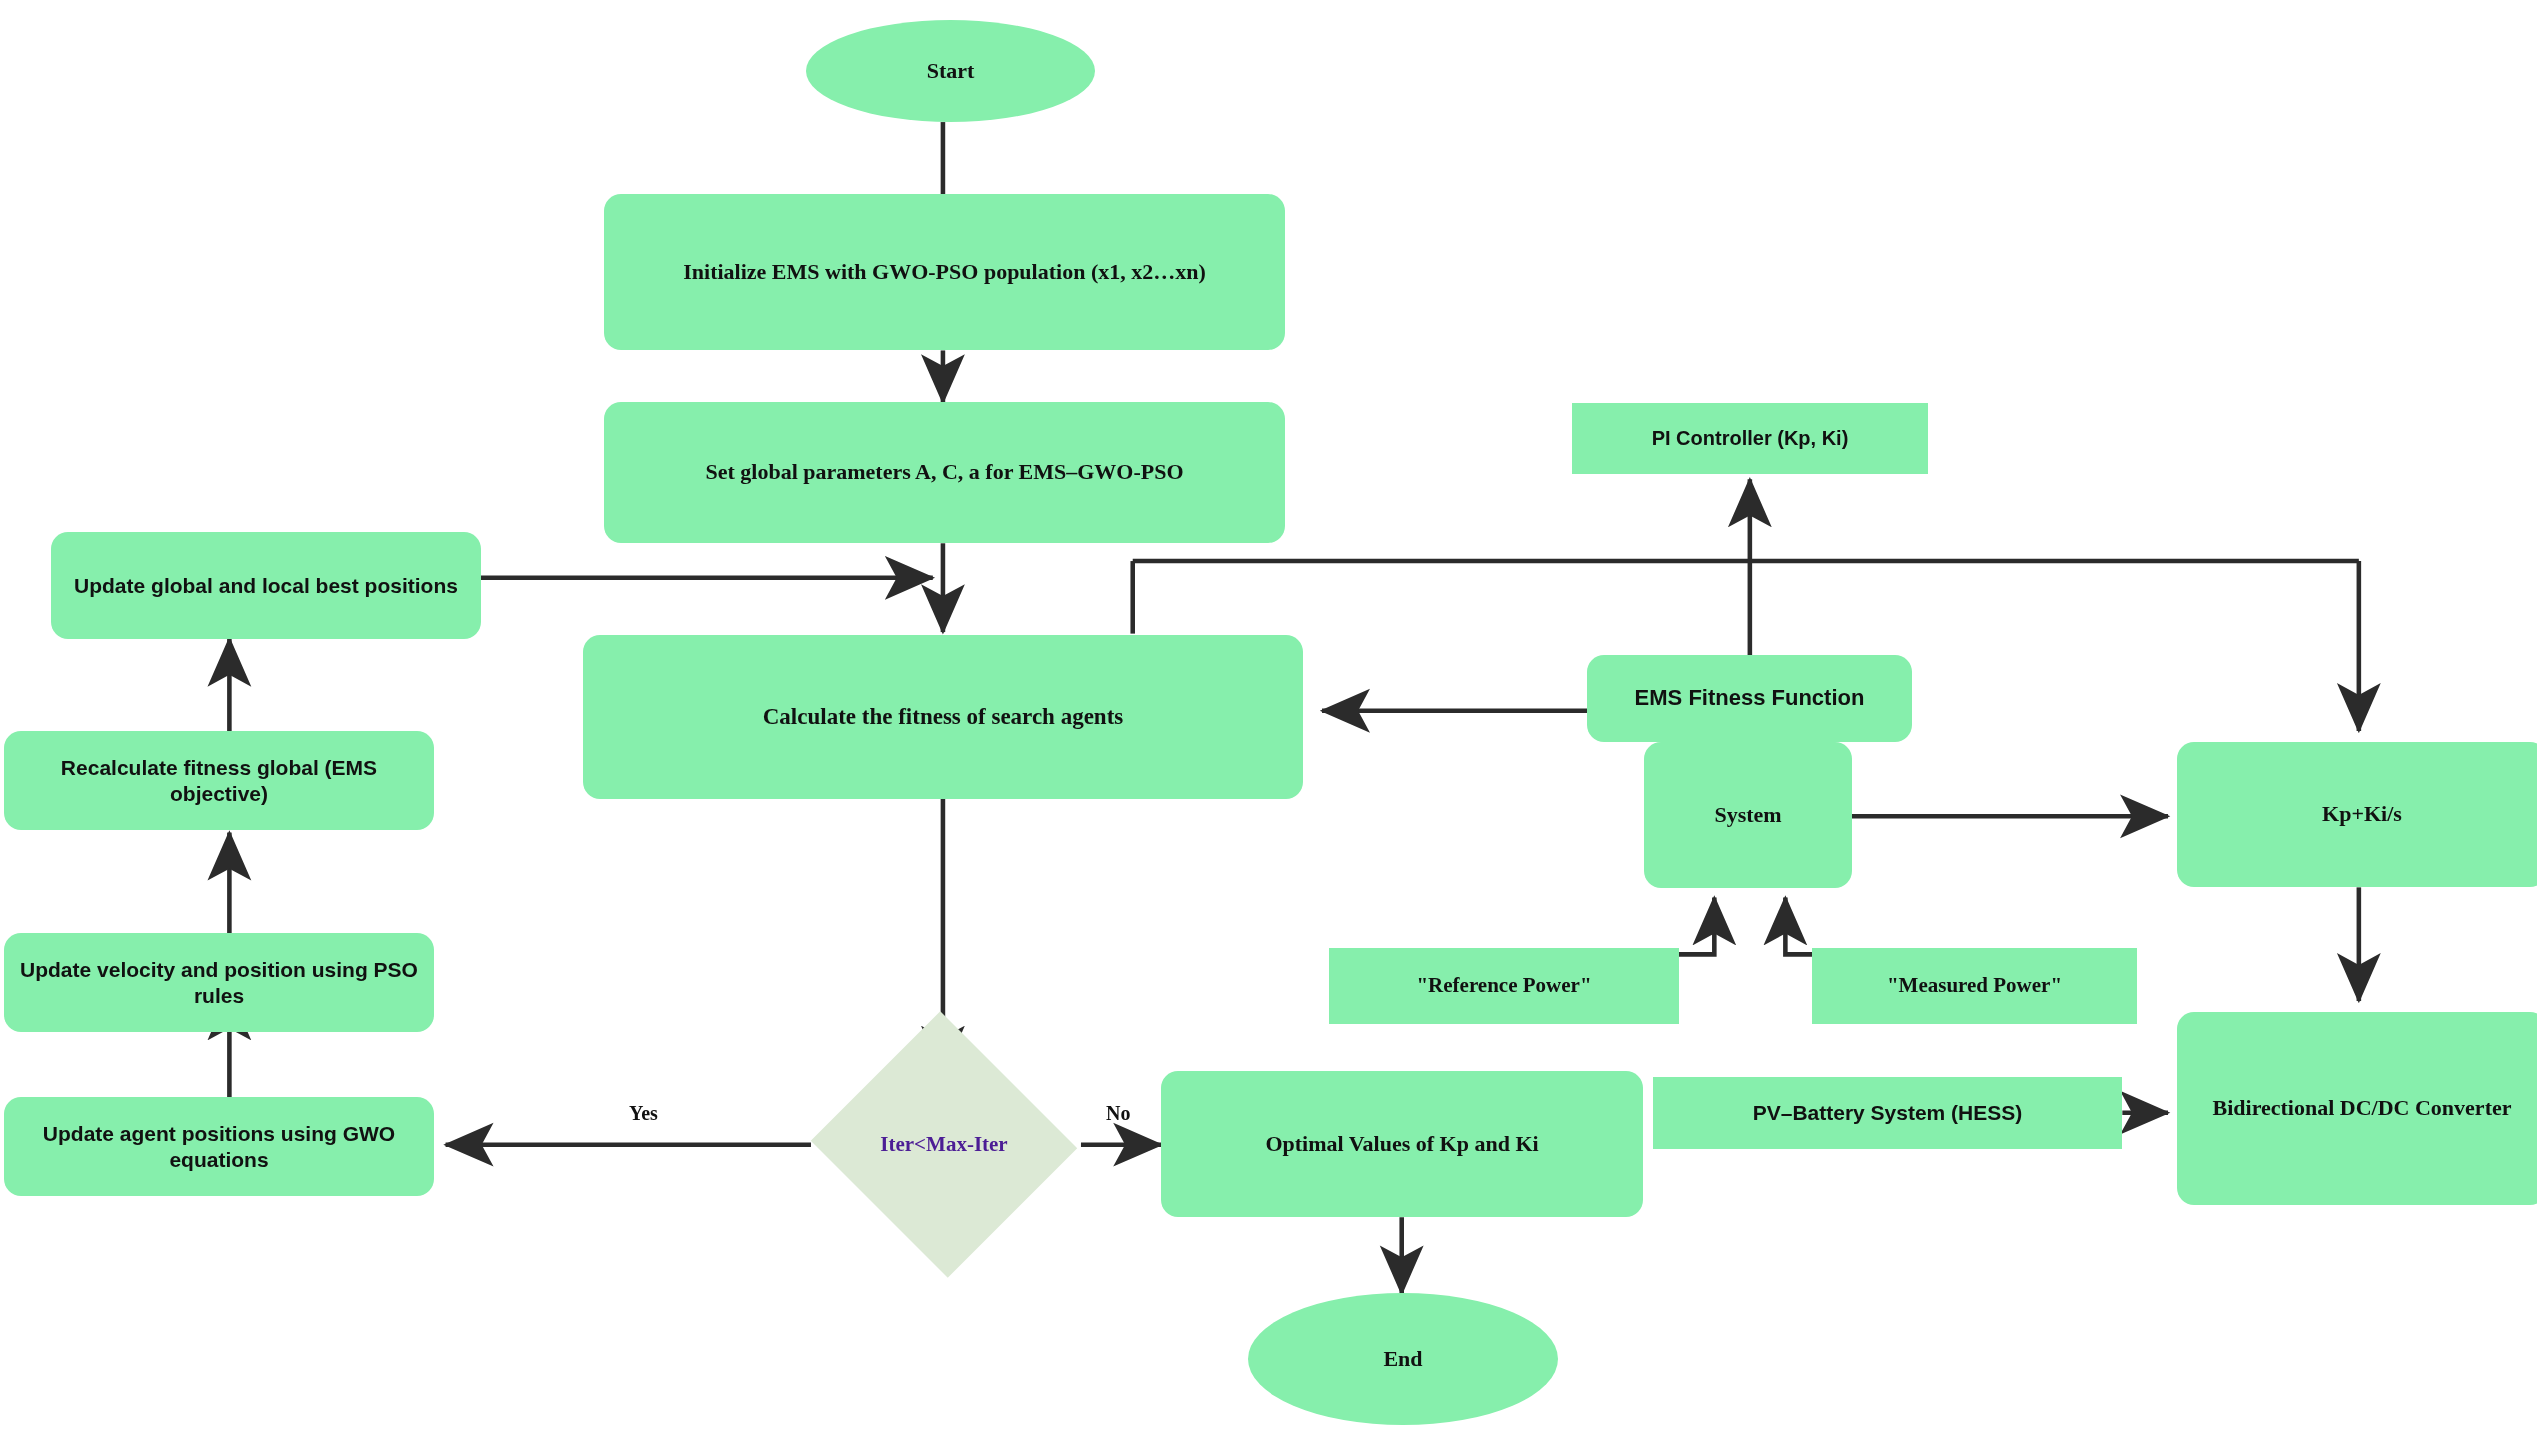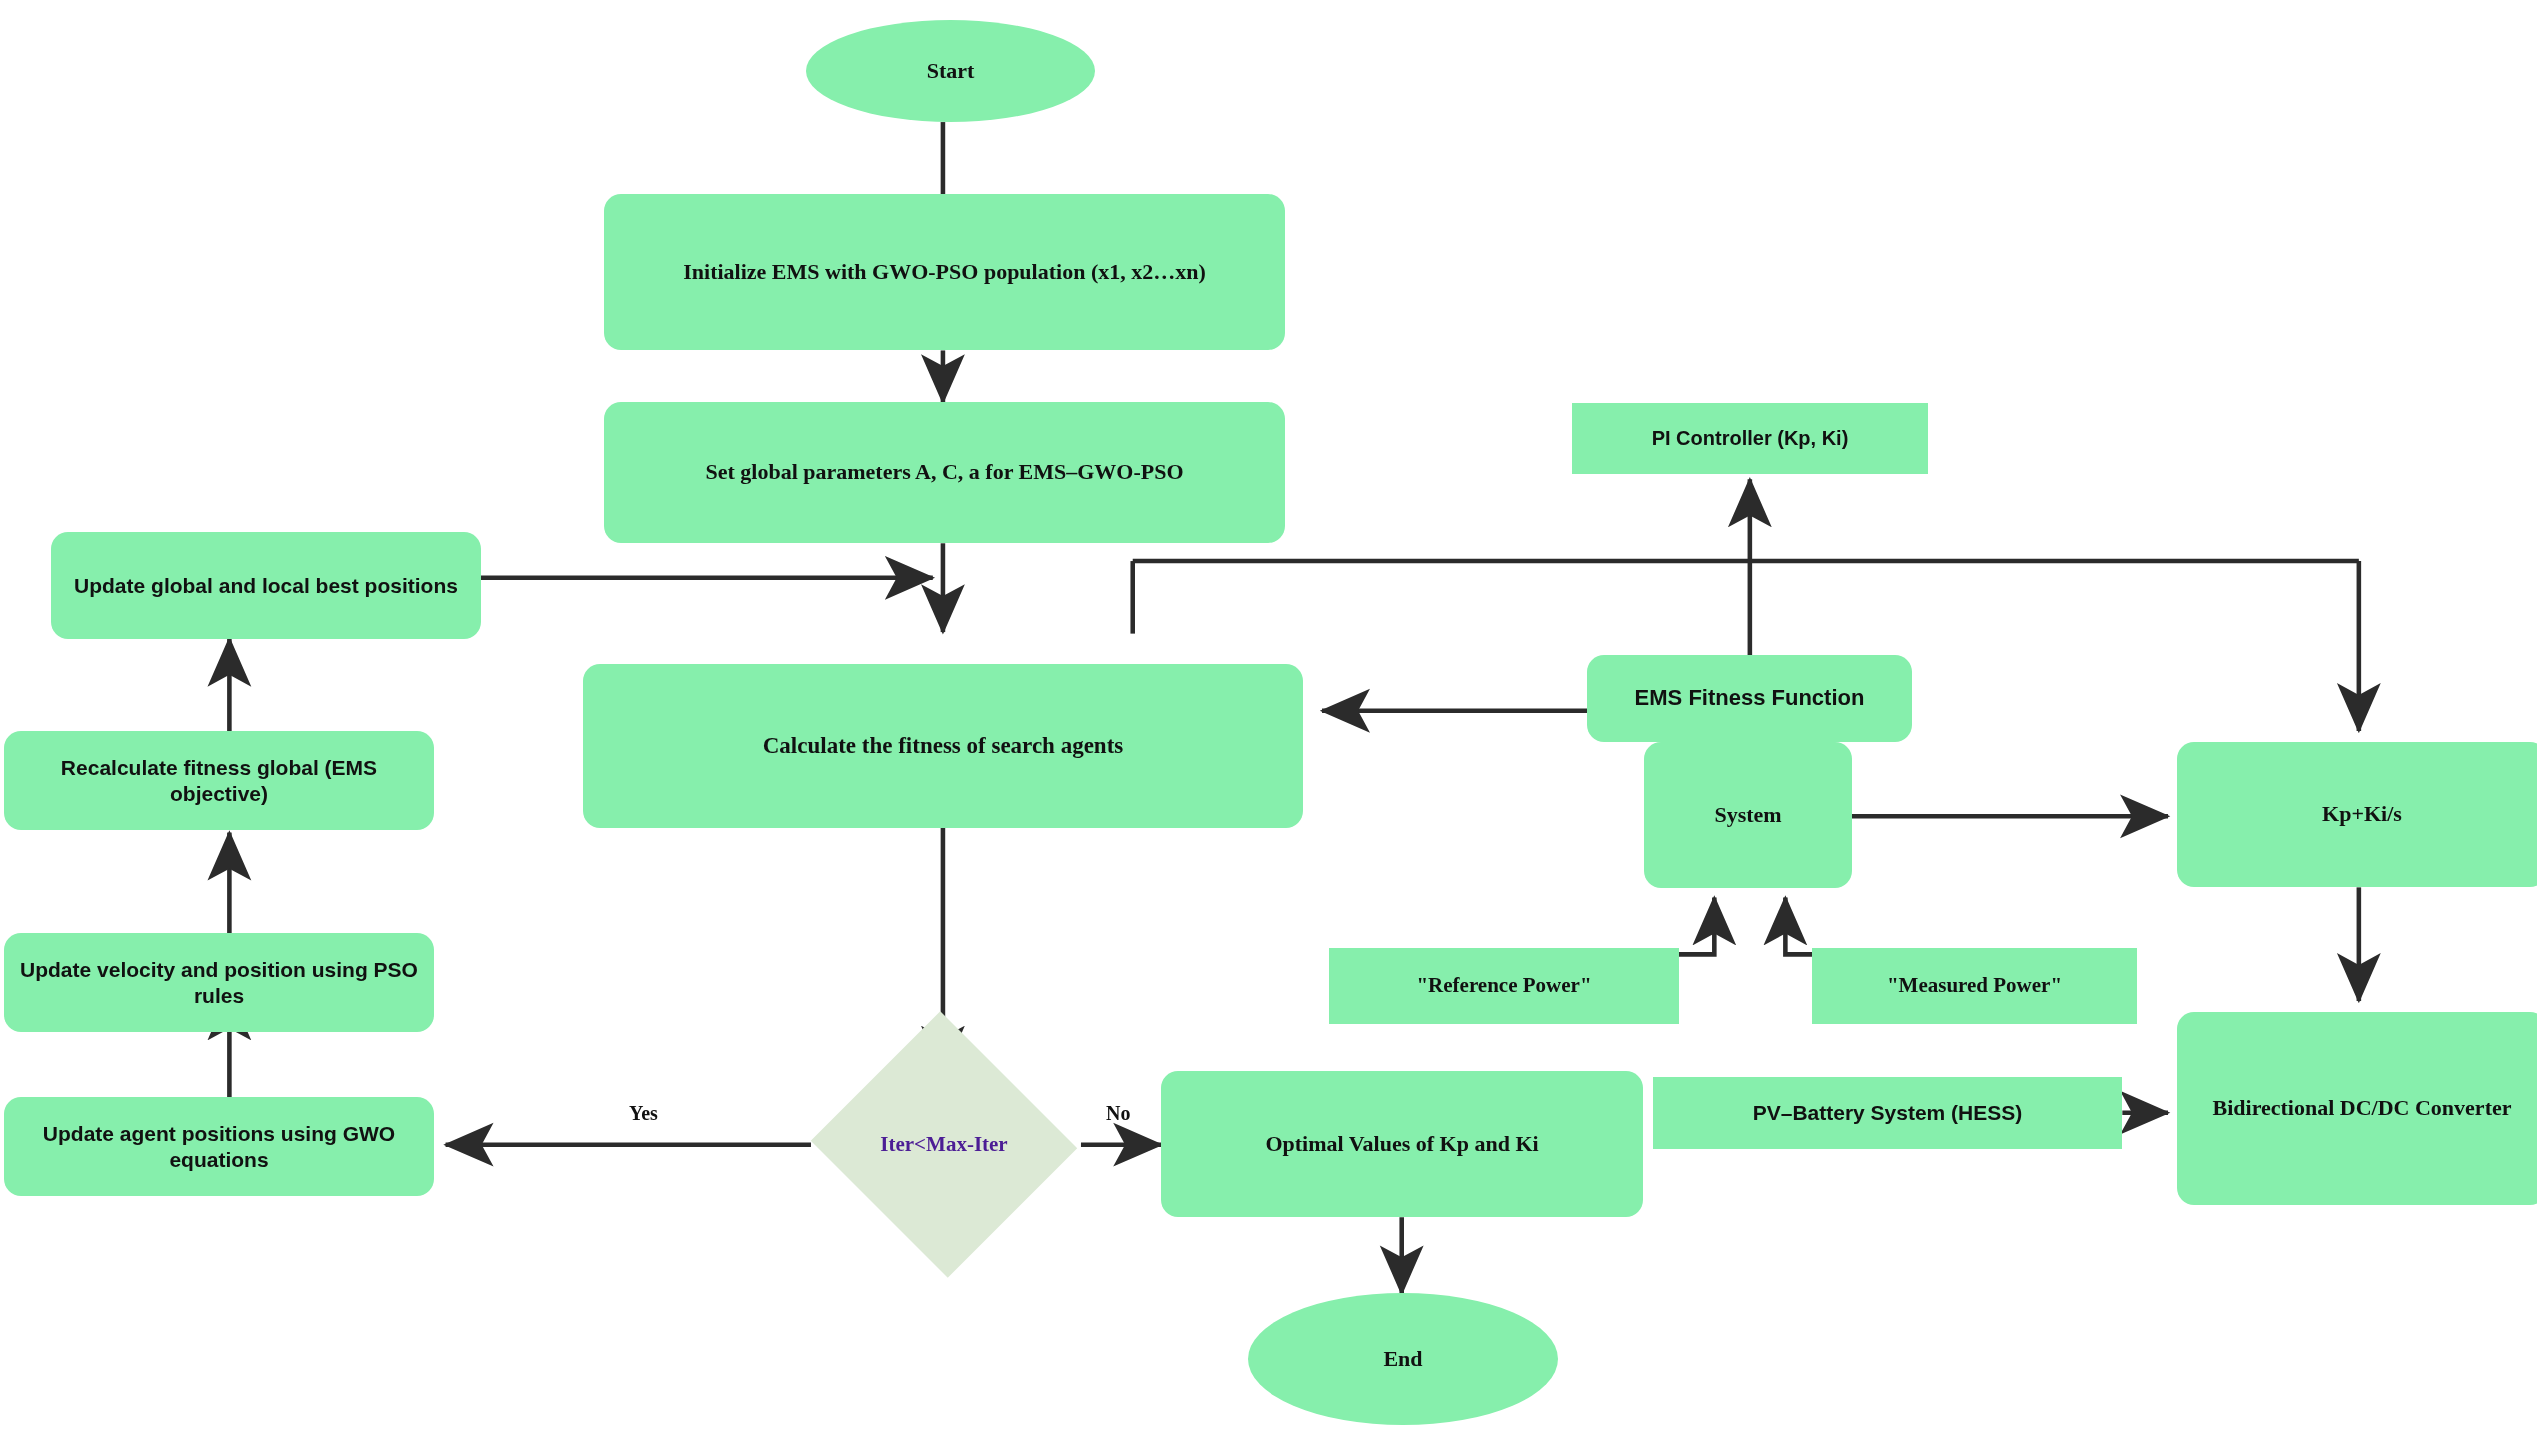--- a/index.html
+++ b/index.html
@@ -82,21 +82,21 @@
   </div>
 
   <div class="node rounded serif" style="left:604px;top:194px;width:681px;height:156px;font-size:22px;">
     <span>Initialize EMS with GWO-PSO population (x1, x2…xn)</span>
   </div>
 
   <div class="node rounded serif" style="left:604px;top:402px;width:681px;height:141px;font-size:22px;">
     <span>Set global parameters A, C, a for EMS–GWO-PSO</span>
   </div>
 
-  <div class="node rounded serif" style="left:583px;top:664px;width:720px;height:164px;font-size:23px;">
+  <div class="node rounded serif" style="left:583px;top:635px;width:720px;height:164px;font-size:23px;">
     <span>Calculate the fitness of search agents</span>
   </div>
 
   <div style="position:absolute;left:807px;top:1015px;width:274px;height:259px;">
     <div style="position:absolute;left:0;top:0;width:100%;height:100%;
                 background:#dce9d5;transform:rotate(45deg) scale(0.707);"></div>
     <div style="position:absolute;left:0;top:0;width:100%;height:100%;display:flex;
                 align-items:center;justify-content:center;font-family:'Liberation Serif',serif;
                 font-weight:bold;font-size:21px;color:#4c1d95;">Iter&lt;Max-Iter</div>
   </div>

